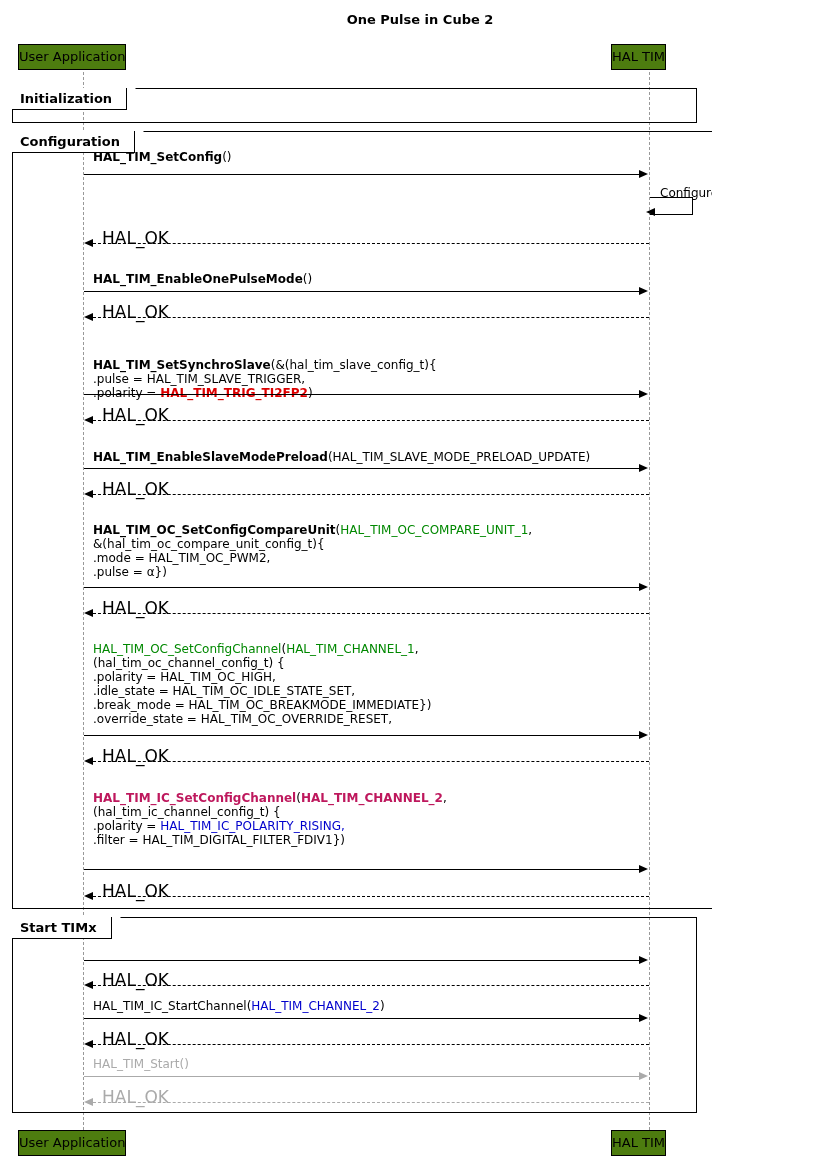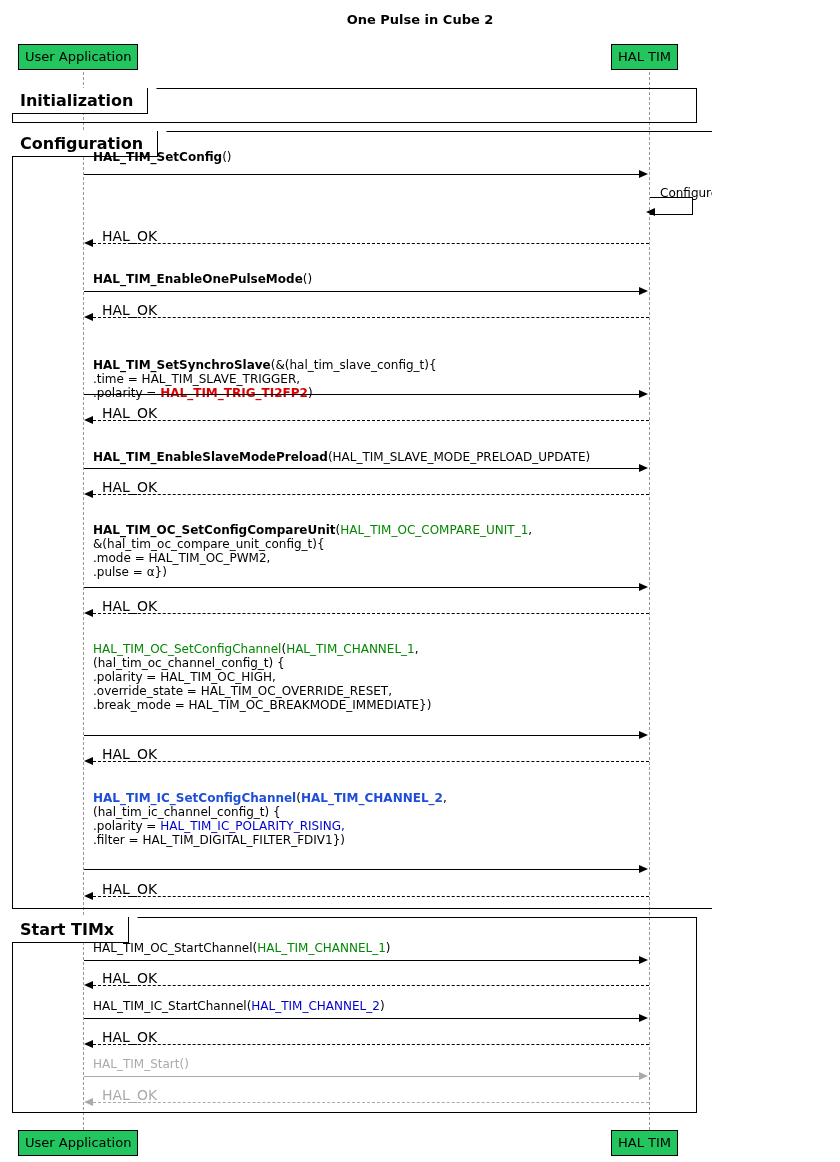--- a/index.html
+++ b/index.html
@@ -25,44 +25,44 @@
     top: 12px;
     left: 0;
     text-align: center;
     font-weight: bold;
     font-size: 13px;
   }
 
   
   .participant {
     border: 1px solid #000000;
-    background: #22c55e;
+    background: #4d7c0f;
     font-size: 13px;
-    padding: 4px 6px;
+    padding: 4px 0;
     white-space: nowrap;
     line-height: 16px;
   }
 
   
   .lifeline {
     border-left: 1px dashed #999999;
     width: 0;
   }
 
   
   .frame {
     border: 1.5px solid #000000;
     background: transparent;
   }
   .frame-label {
     background: #ffffff;
     border-right: 1.5px solid #000000;
     border-bottom: 1.5px solid #000000;
     font-weight: bold;
-    font-size: 16px;
+    font-size: 13px;
     padding: 3px 14px 3px 8px;
     white-space: nowrap;
   }
   .frame-label-corner {
     width: 0; height: 0;
     border-top: 9px solid #ffffff;
     border-right: 9px solid transparent;
   }
 
   
@@ -88,30 +88,30 @@
   }
   .arrow-head-right.grey { border-left-color: #aaaaaa; }
   .arrow-head-left.grey { border-right-color: #aaaaaa; }
 
   .msg-label {
     font-size: 12px;
     white-space: nowrap;
     line-height: 14px;
   }
   .ret-label {
-    font-size: 14px;
+    font-size: 17px;
     white-space: nowrap;
   }
   .grey-txt { color: #aaaaaa; }
   .b { font-weight: bold; }
   .red { color: #dd0000; font-weight: bold; }
   .green { color: #008800; }
   .green-b { color: #008800; font-weight: normal; }
   .blue { color: #0000cc; }
-  .blue-b { color: #1d4ed8; font-weight: bold; }
+  .blue-b { color: #be185d; font-weight: bold; }
 
   
   .self-box {
     border: 1px solid #000000;
     border-left: none;
     background: transparent;
   }
   .note-text {
     font-size: 12px;
     white-space: nowrap;
@@ -164,21 +164,21 @@
   </div>
   <div class="abs arrow-line" style="left:84px; top:291px; width:556px;"></div>
   <div class="abs arrow-head-right" style="left:639px; top:287px;"></div>
 
   <div class="abs ret-label" style="left:102px; top:302px;">HAL_OK</div>
   <div class="abs arrow-line dashed" style="left:93px; top:317px; width:556px;"></div>
   <div class="abs arrow-head-left" style="left:84px; top:313px;"></div>
 
   <div class="abs msg-label" style="left:93px; top:358px;">
     <div><span class="b">HAL_TIM_SetSynchroSlave</span><span>(&amp;(hal_tim_slave_config_t){</span></div>
-    <div>.time = HAL_TIM_SLAVE_TRIGGER,</div>
+    <div>.pulse = HAL_TIM_SLAVE_TRIGGER,</div>
     <div><span>.polarity = </span><span class="red">HAL_TIM_TRIG_TI2FP2</span><span>)</span></div>
   </div>
   <div class="abs arrow-line" style="left:84px; top:394px; width:556px;"></div>
   <div class="abs arrow-head-right" style="left:639px; top:390px;"></div>
 
   <div class="abs ret-label" style="left:102px; top:405px;">HAL_OK</div>
   <div class="abs arrow-line dashed" style="left:93px; top:420px; width:556px;"></div>
   <div class="abs arrow-head-left" style="left:84px; top:416px;"></div>
 
   <div class="abs msg-label" style="left:93px; top:450px;">
@@ -201,22 +201,23 @@
   <div class="abs arrow-head-right" style="left:639px; top:583px;"></div>
 
   <div class="abs ret-label" style="left:102px; top:598px;">HAL_OK</div>
   <div class="abs arrow-line dashed" style="left:93px; top:613px; width:556px;"></div>
   <div class="abs arrow-head-left" style="left:84px; top:609px;"></div>
 
   <div class="abs msg-label" style="left:93px; top:642px;">
     <div><span class="green-b">HAL_TIM_OC_SetConfigChannel</span><span>(</span><span class="green-b">HAL_TIM_CHANNEL_1</span><span>,</span></div>
     <div>(hal_tim_oc_channel_config_t) {</div>
     <div>.polarity = HAL_TIM_OC_HIGH,</div>
+    <div>.idle_state = HAL_TIM_OC_IDLE_STATE_SET,</div>
+    <div>.break_mode = HAL_TIM_OC_BREAKMODE_IMMEDIATE})</div>
     <div>.override_state = HAL_TIM_OC_OVERRIDE_RESET,</div>
-    <div>.break_mode = HAL_TIM_OC_BREAKMODE_IMMEDIATE})</div>
   </div>
   <div class="abs arrow-line" style="left:84px; top:735px; width:556px;"></div>
   <div class="abs arrow-head-right" style="left:639px; top:731px;"></div>
 
   <div class="abs ret-label" style="left:102px; top:746px;">HAL_OK</div>
   <div class="abs arrow-line dashed" style="left:93px; top:761px; width:556px;"></div>
   <div class="abs arrow-head-left" style="left:84px; top:757px;"></div>
 
   <div class="abs msg-label" style="left:93px; top:791px;">
     <div><span class="blue-b">HAL_TIM_IC_SetConfigChannel</span><span>(</span><span class="blue-b">HAL_TIM_CHANNEL_2</span><span>,</span></div>
@@ -230,23 +231,20 @@
   <div class="abs ret-label" style="left:102px; top:881px;">HAL_OK</div>
   <div class="abs arrow-line dashed" style="left:93px; top:896px; width:556px;"></div>
   <div class="abs arrow-head-left" style="left:84px; top:892px;"></div>
 
   <div class="abs frame" style="left:12px; top:917px; width:683px; height:194px;"></div>
   <div class="abs" style="left:12px; top:917px; display:flex; align-items:flex-start;">
     <div class="frame-label">Start TIMx</div>
     <div class="frame-label-corner"></div>
   </div>
 
-  <div class="abs msg-label" style="left:93px; top:941px;">
-    <span>HAL_TIM_OC_StartChannel</span><span>(</span><span class="green">HAL_TIM_CHANNEL_1</span><span>)</span>
-  </div>
   <div class="abs arrow-line" style="left:84px; top:960px; width:556px;"></div>
   <div class="abs arrow-head-right" style="left:639px; top:956px;"></div>
 
   <div class="abs ret-label" style="left:102px; top:970px;">HAL_OK</div>
   <div class="abs arrow-line dashed" style="left:93px; top:985px; width:556px;"></div>
   <div class="abs arrow-head-left" style="left:84px; top:981px;"></div>
 
   <div class="abs msg-label" style="left:93px; top:999px;">
     <span>HAL_TIM_IC_StartChannel</span><span>(</span><span class="blue">HAL_TIM_CHANNEL_2</span><span>)</span>
   </div>

